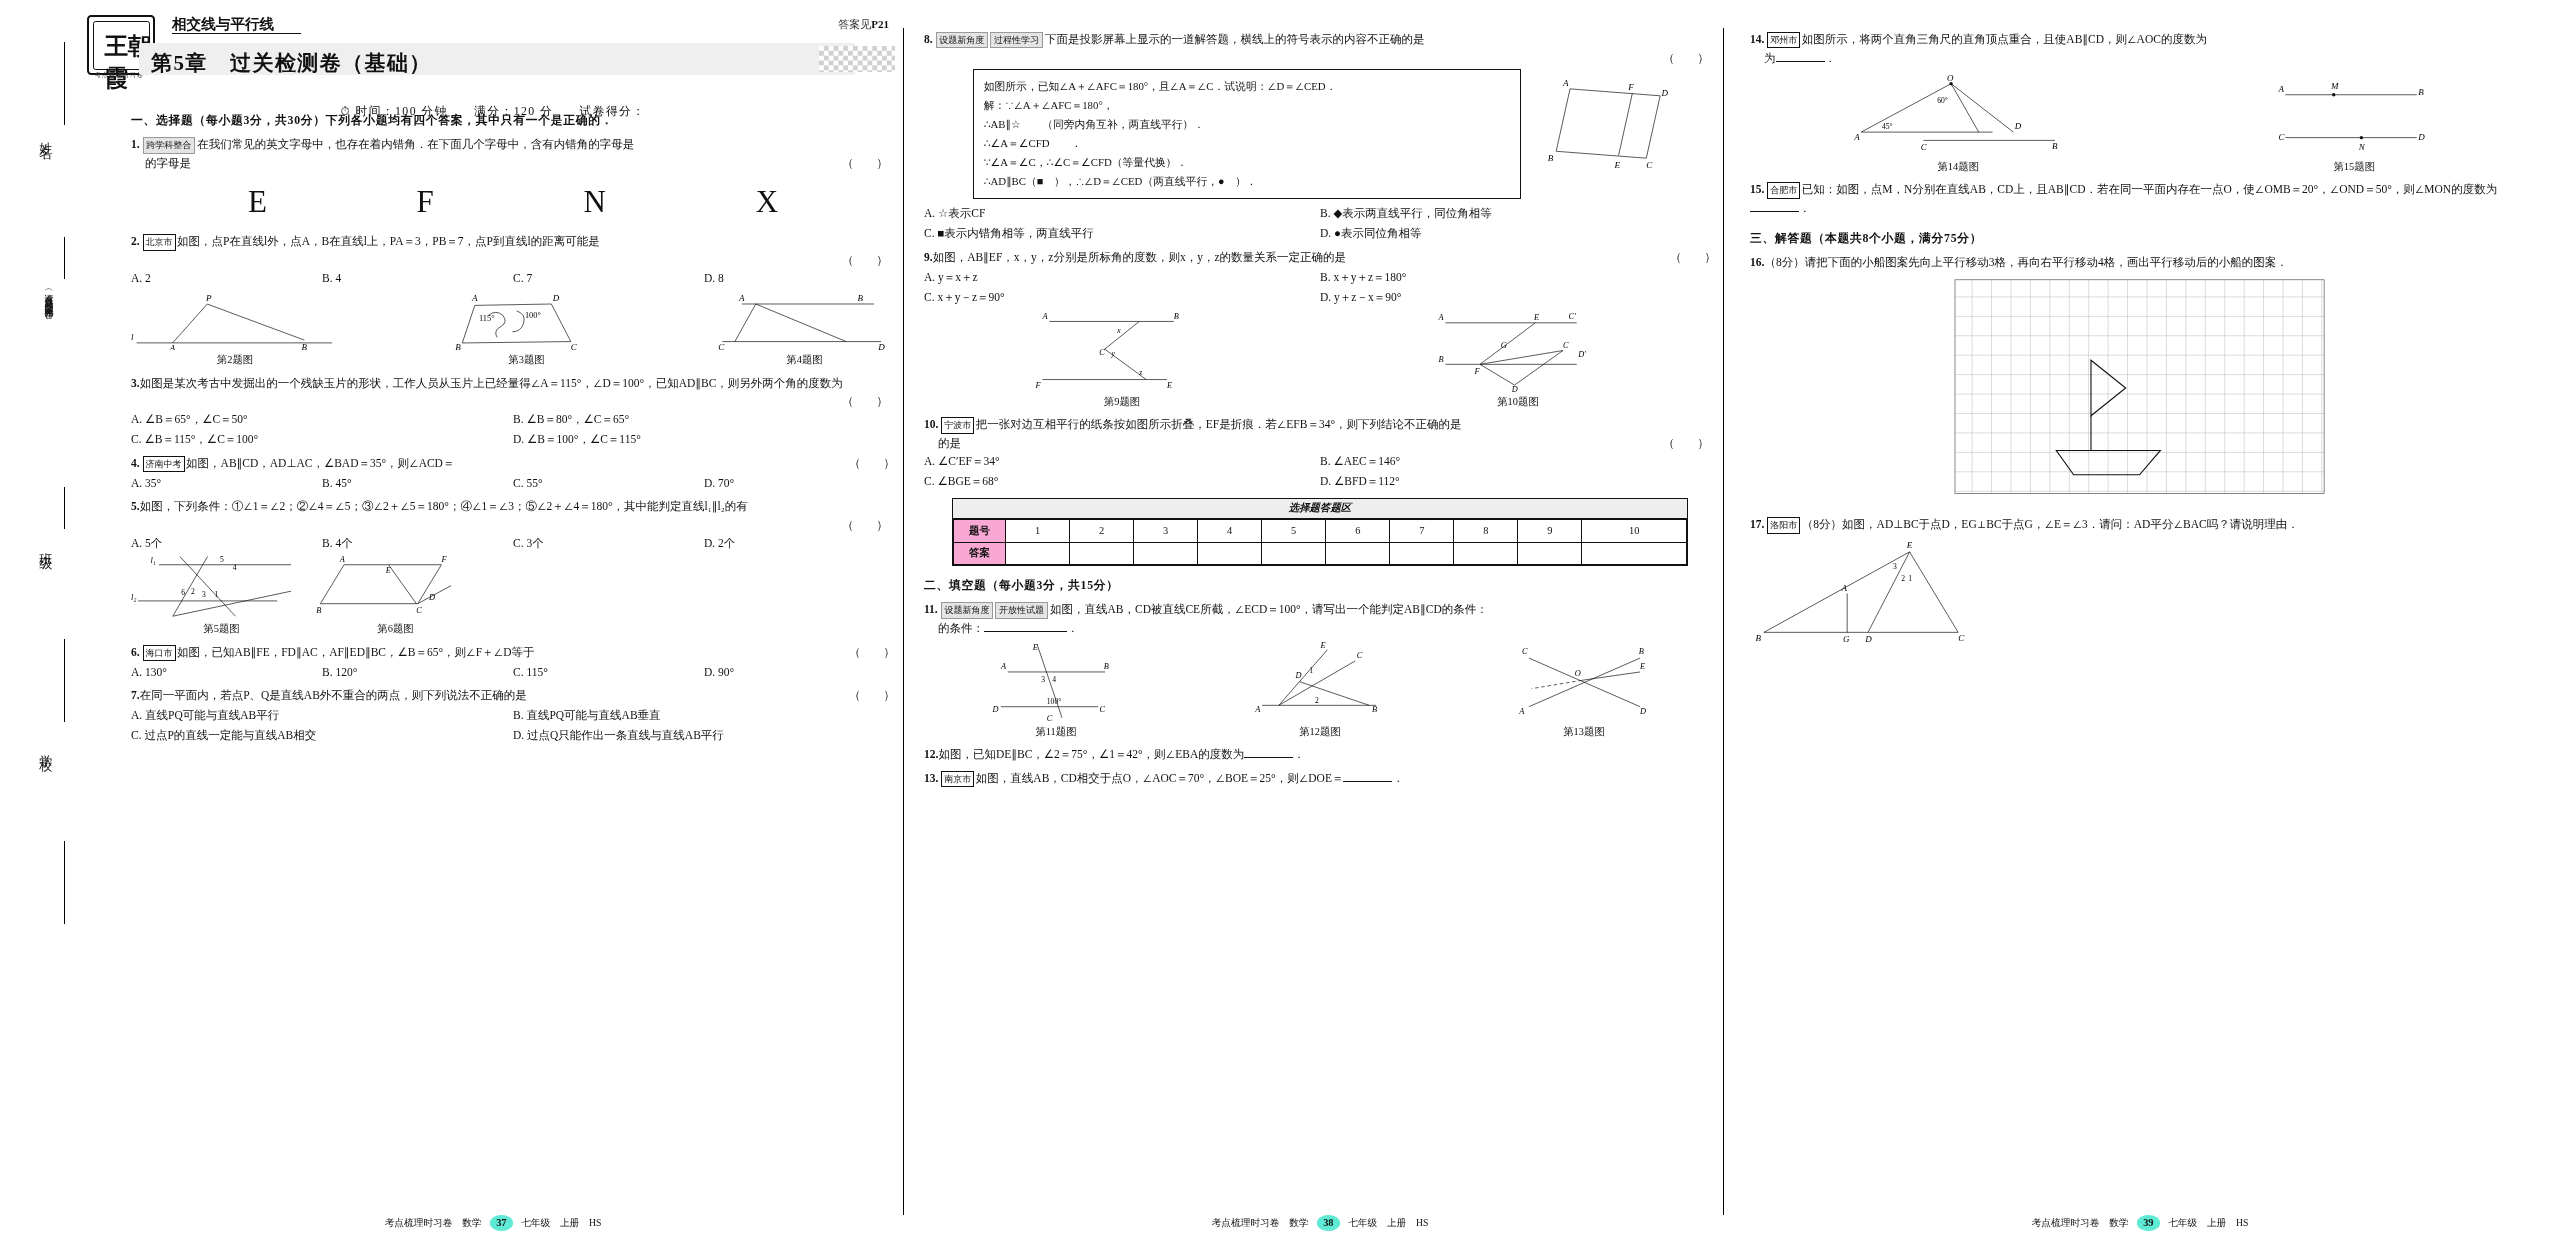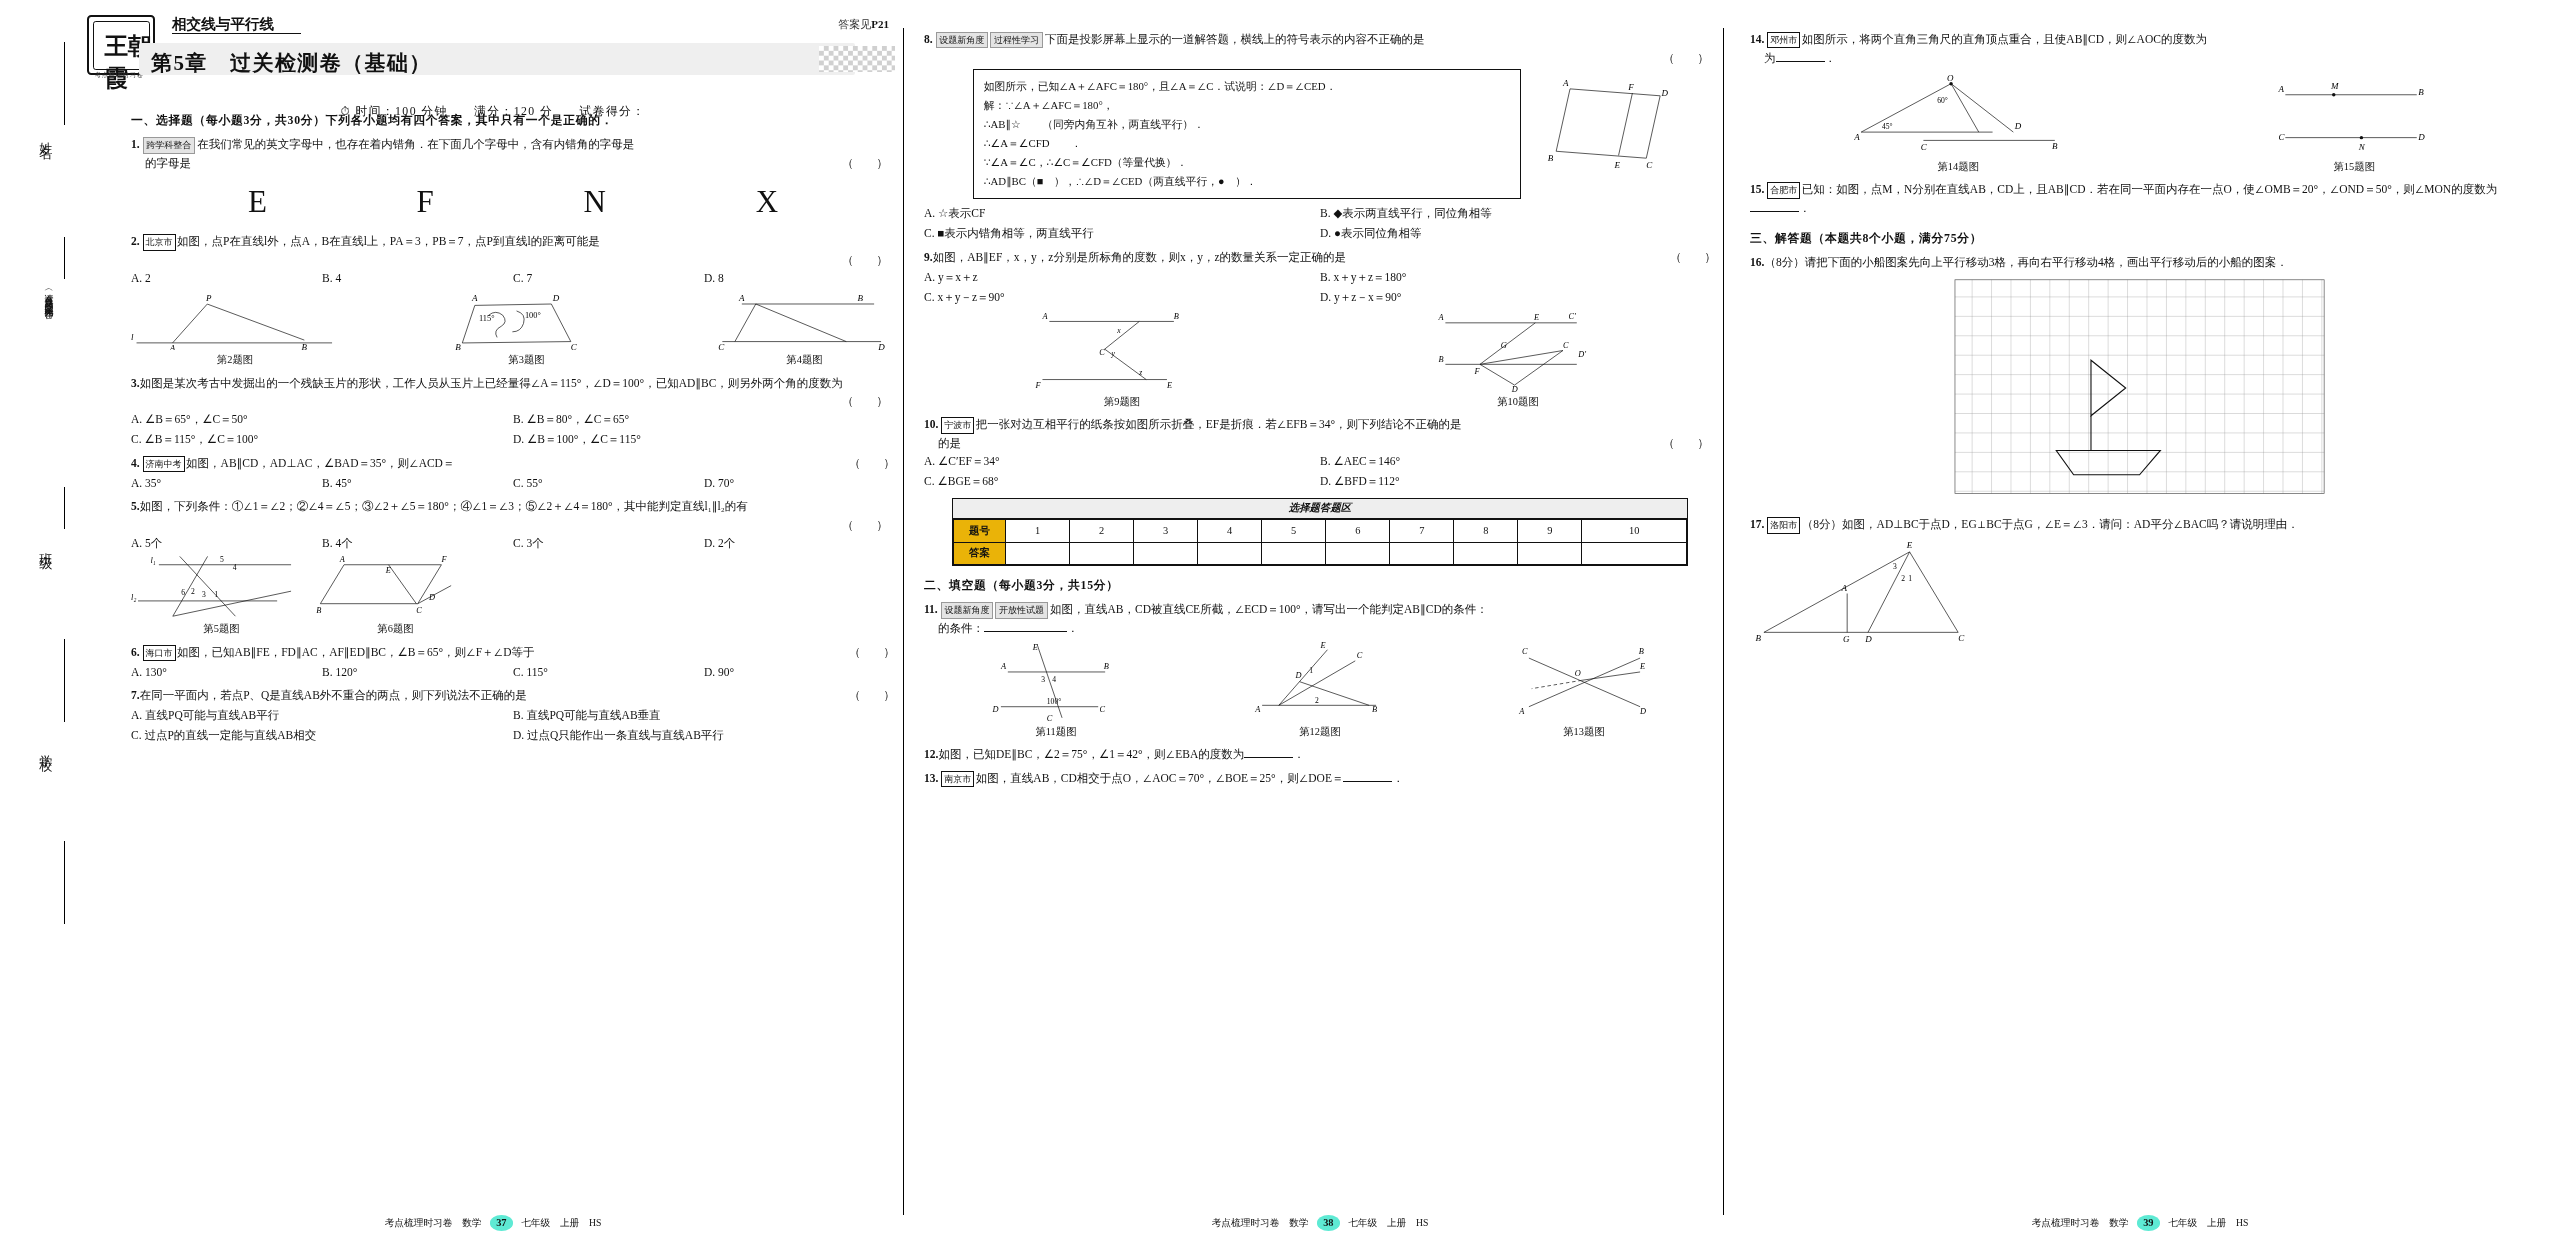--- a/index.html
+++ b/index.html
@@ -44,21 +44,21 @@
   .figcap{text-align:center; font-size:10.4px; margin-top:1.4px;}
   .bigletters{display:flex; justify-content:space-around; font-size:31px; font-family:"Liberation Serif",serif; margin:5.6px 42px 2.8px 42px;}
   .figrow{display:flex; justify-content:space-between; margin-top:2.8px;}
   .figbox{text-align:center;}
   svg{display:block;}
   .boxed{border:0.7px solid #111; padding:7px 9.7px; margin:4.2px 21px 4.2px 21px; font-size:10.8px; line-height:1.75; position:relative;}
   .ansarea{border:0.7px solid #111; margin:7px 28px 4.2px 28px;}
   .ansarea .title{text-align:center; font-size:10.4px; background:#eee; border-bottom:0.7px solid #111; padding:1.4px 0; font-weight:bold;font-style:italic;}
   table.atbl{border-collapse:collapse; width:100%; font-size:10.4px;}
   table.atbl td{border:0.7px solid #111; height:19.5px; text-align:center;}
-  table.atbl td.lbl{width:49px; background:#eab308; font-weight:bold;}
+  table.atbl td.lbl{width:49px; background:#f9a8d4; font-weight:bold;}
   .grid{margin:5.6px auto 0 auto;}
   .footer{position:absolute; bottom:12.5px; width:100%; text-align:center; font-size:9.7px;}
   .pgnum{display:inline-block; border-radius:50%; background:#5eead4; width:23.6px; height:15.3px; line-height:15.3px; text-align:center; font-weight:bold; margin:0 5.6px; font-size:10.4px;}
   .fline{display:inline-block;}
   .u{display:inline-block; border-bottom:0.7px solid #111; min-width:49px;}
   .u2{display:inline-block; border-bottom:0.7px solid #111; min-width:83px;}
   .small{font-size:9.7px;}
 </style>
 </head>
 <body>

